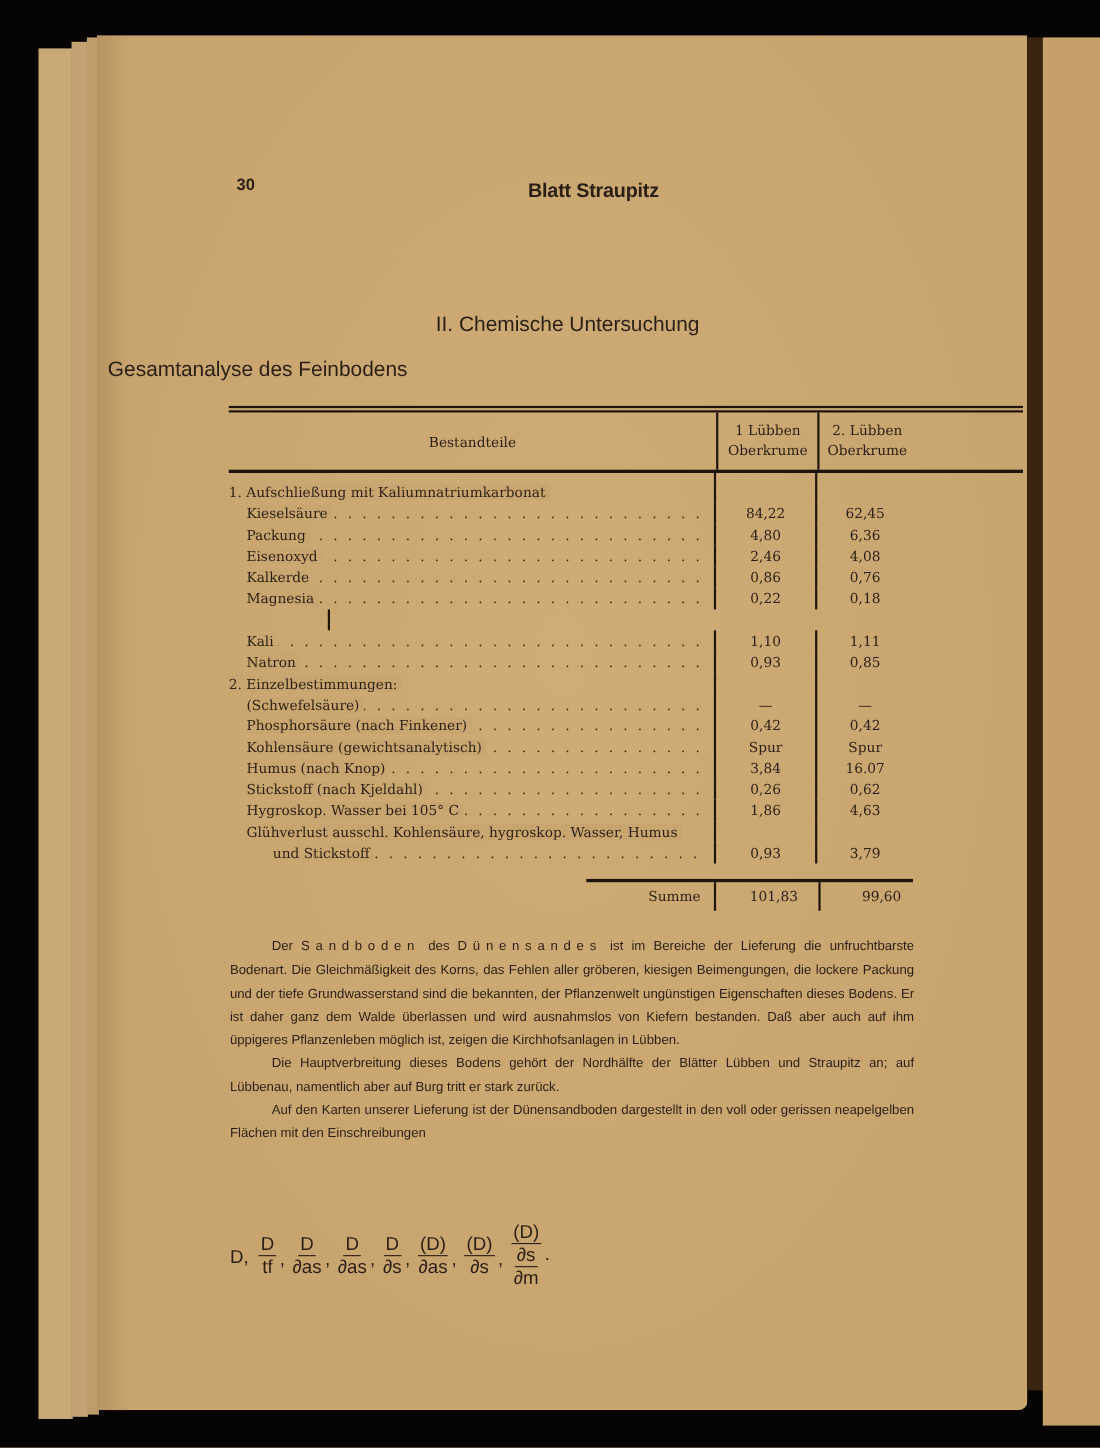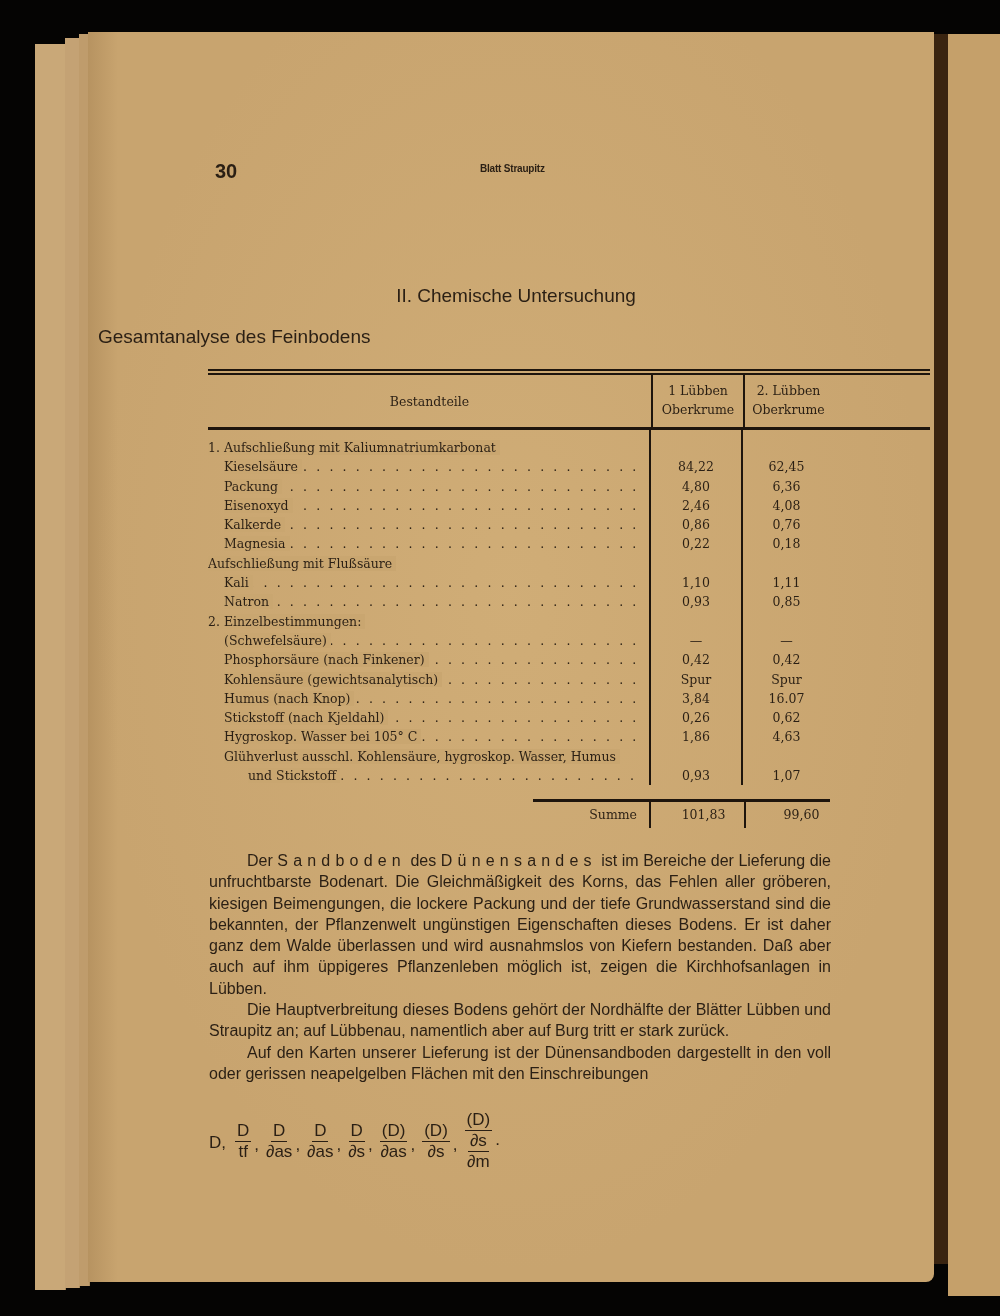--- a/index.html
+++ b/index.html
@@ -18,22 +18,22 @@
       linear-gradient(90deg, rgba(150,115,70,0.35) 0, rgba(150,115,70,0) 30px);
     border-bottom-right-radius: 8px;
   }
   .gutter {
     position: absolute; left: 934px; top: 34px; width: 14px; height: 1230px; background: #3a2410;
   }
   .next-page {
     position: absolute; left: 948px; top: 34px; width: 52px; height: 1262px; background: #c5a06a;
   }
   .running-head { position: absolute; top: 128px; left: 0; right: 0; height: 24px; }
-  .page-num { position: absolute; left: 127px; font-family: "Liberation Sans", sans-serif; font-weight: bold; font-size: 20px; }
-  .head-title { position: absolute; left: 392px; font-family: "Liberation Sans", sans-serif; font-weight: bold; font-size: 10px; top: 3px; letter-spacing: -0.2px; }
+  .page-num { position: absolute; left: 127px; font-family: "Liberation Sans", sans-serif; font-weight: bold; font-size: 15px; }
+  .head-title { position: absolute; left: 392px; font-family: "Liberation Sans", sans-serif; font-weight: bold; font-size: 18px; top: 3px; letter-spacing: -0.2px; }
 
   .section-title { position: absolute; top: 253px; left: 0; width: 846px; text-align: center; font-size: 19px; font-family: "Liberation Sans", sans-serif; padding-left: 10px; box-sizing: border-box; }
   .section-sub { position: absolute; top: 294px; left: 0; width: 846px; font-size: 19px; font-family: "Liberation Sans", sans-serif; padding-left: 10px; box-sizing: border-box; }
 
   .table-wrap { position: absolute; left: 120px; top: 337px; width: 722px; font-family: "DejaVu Serif", serif; font-size: 12.5px; }
   .dbl-rule { height: 2px; border-top: 2px solid #1e150d; border-bottom: 2px solid #1e150d; }
   .hdr { display: flex; height: 52px; border-bottom: 3px solid #1e150d; }
   .hdr .c0 { width: 443px; display: flex; align-items: center; justify-content: center; border-right: 2px solid #1e150d; }
   .hdr .c1 { width: 92px; border-right: 2px solid #1e150d; text-align: center; line-height: 19px; padding-top: 6px; box-sizing: border-box; }
   .hdr .c2 { width: 87px; text-align: center; line-height: 19px; padding-top: 6px; box-sizing: border-box; }
@@ -49,21 +49,21 @@
   .lead { letter-spacing: 9.2px; color: #2a1f14; }
   .first-gap { height: 8px; display: flex; }
   .first-gap .c0 { width: 443px; border-right: 2px solid #1e150d; box-sizing: border-box; }
   .first-gap .c1 { width: 92px; border-right: 2px solid #1e150d; box-sizing: border-box; }
   .sum-rule { margin-left: 325px; width: 297px; border-top: 3px solid #1e150d; margin-top: 14px; }
   .sum-row { display: flex; height: 26px; line-height: 26px; gap: 12px; }
   .sum-row .c0 { width: 443px; border-right: 2px solid #1e150d; text-align: right; padding-right: 12px; box-sizing: border-box; }
   .sum-row .c1 { width: 83px; border-right: 2px solid #1e150d; text-align: center; box-sizing: border-box; }
   .sum-row .c2 { width: 87px; text-align: center; }
 
-  .prose { position: absolute; left: 121px; top: 818px; width: 622px; font-family: "Liberation Sans", sans-serif; font-size: 16px; line-height: 21.3px; text-align: justify; }
+  .prose { position: absolute; left: 121px; top: 818px; width: 622px; font-family: "Liberation Sans", sans-serif; font-size: 12px; line-height: 21.3px; text-align: justify; }
   .prose p { margin: 0; text-indent: 38px; }
   .sp { letter-spacing: 5.2px; }
   .formula { position: absolute; left: 121px; top: 1078px; font-family: "Liberation Sans", sans-serif; font-size: 17px; display: flex; align-items: center; }
   .frac { display: inline-flex; flex-direction: column; align-items: center; margin: 0 3px; }
   .frac .num { border-bottom: 1.2px solid #2a1f14; padding: 0 2px; line-height: 20px; }
   .frac .den { line-height: 20px; }
   .sep { margin-right: 4px; margin-top: 8px; }
 </style>
 </head>
 <body>
@@ -124,21 +124,20 @@
           <div class="c0 indent"><span class="dots" style="left: 16px;"><span class="lead">............................................................</span></span><span class="lbl">Kalkerde</span></div>
           <div class="c1">0,86</div>
           <div class="c2">0,76</div>
         </div>
         <div class="row">
           <div class="c0 indent"><span class="dots" style="left: 16px;"><span class="lead">............................................................</span></span><span class="lbl">Magnesia</span></div>
           <div class="c1">0,22</div>
           <div class="c2">0,18</div>
         </div>
         <div class="row">
-          <div class="c0"><span class="lbl">Aufschließung mit Flußsäure</span></div>
           <div class="c1"></div>
           <div class="c2"></div>
         </div>
         <div class="row">
           <div class="c0 indent"><span class="dots" style="left: 16px;"><span class="lead">............................................................</span></span><span class="lbl">Kali</span></div>
           <div class="c1">1,10</div>
           <div class="c2">1,11</div>
         </div>
         <div class="row">
           <div class="c0 indent"><span class="dots" style="left: 16px;"><span class="lead">............................................................</span></span><span class="lbl">Natron</span></div>
@@ -181,21 +180,21 @@
           <div class="c2">4,63</div>
         </div>
         <div class="row">
           <div class="c0 indent"><span class="lbl">Glühverlust ausschl. Kohlensäure, hygroskop. Wasser, Humus</span></div>
           <div class="c1"></div>
           <div class="c2"></div>
         </div>
         <div class="row">
           <div class="c0 indent2"><span class="dots" style="left: 40px;"><span class="lead">............................................................</span></span><span class="lbl">und Stickstoff</span></div>
           <div class="c1">0,93</div>
-          <div class="c2">1,07</div>
+          <div class="c2">3,79</div>
         </div>
       </div>
     <div class="sum-rule"></div>
     <div class="sum-row">
       <div class="c0">Summe</div>
       <div class="c1">101,83</div>
       <div class="c2">99,60</div>
     </div>
   </div>
 

